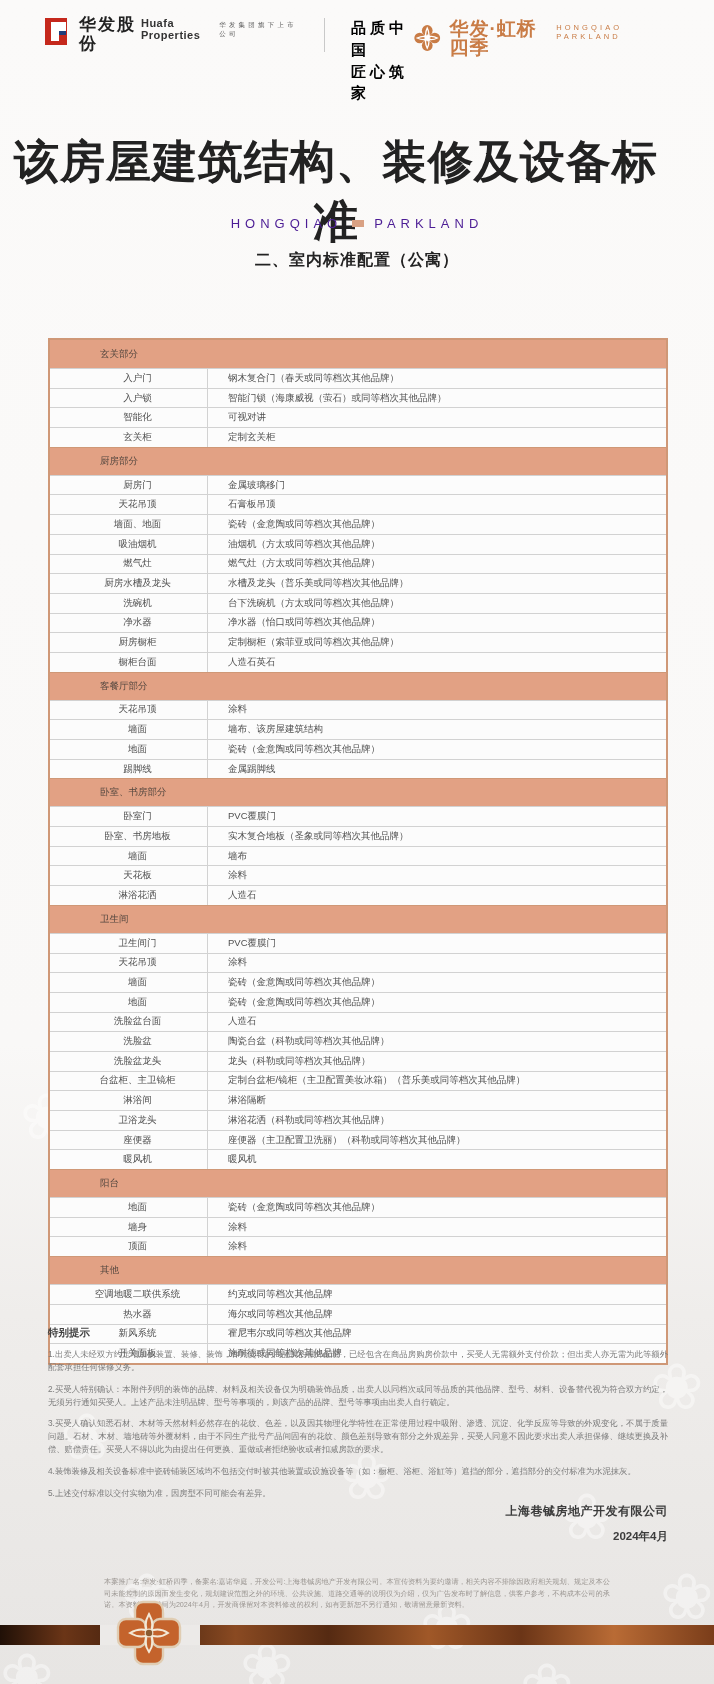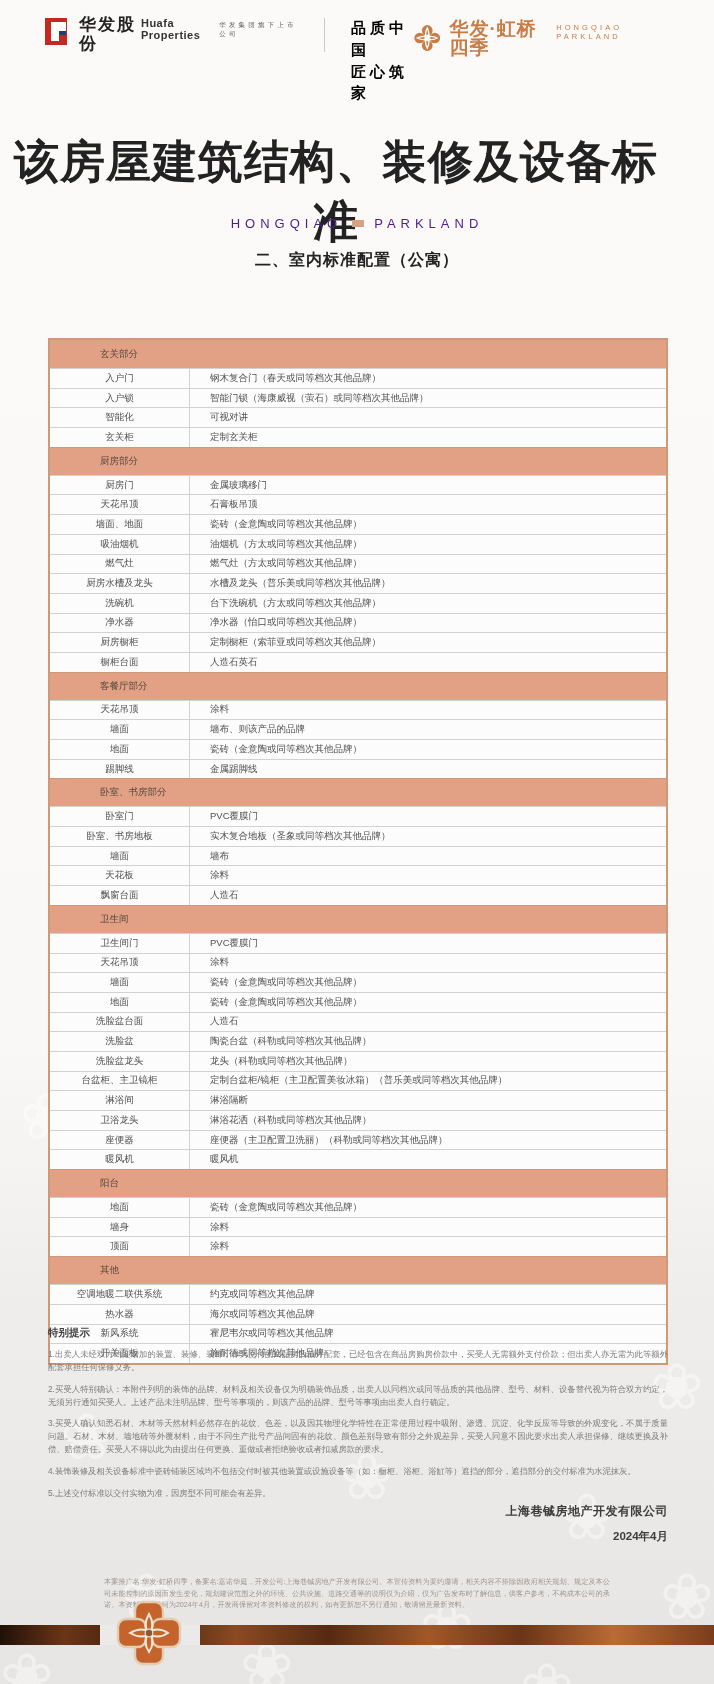--- a/index.html
+++ b/index.html
@@ -35,21 +35,21 @@
   .main-title { position:absolute; top:132px; left:0; width:672px; text-align:center; font-size:45px; font-weight:900; color:#222; letter-spacing:1px; }
   .en-divider { position:absolute; top:216px; left:0; width:714px; display:flex; align-items:center; justify-content:center; gap:10px; color:#4c1d95; font-size:13px; letter-spacing:5px; }
   .en-divider .sq { width:12px; height:7px; background:#d9a183; display:inline-block; }
   .sec-title { position:absolute; top:250px; left:0; width:714px; text-align:center; font-size:16px; font-weight:bold; color:#222; letter-spacing:1px; }
 
   
   .spec-table { position:absolute; top:338px; left:48px; width:620px; border:2px solid #cf9877; background:#fcfcfc; }
   .t-sec { display:flex; align-items:center; height:28px; background:#e2a184; border-top:1px solid #cf9877; font-size:9.5px; color:#54473f; padding-left:50px; }
   .t-sec:first-child { border-top:none; }
   .t-row { display:flex; height:19.7px; border-top:1px solid #d2d2d2; font-size:9.5px; color:#4f4f4f; }
-  .t-label { width:140px; display:flex; align-items:center; justify-content:center; border-right:1px solid #d2d2d2; text-align:center; }
+  .t-label { width:140px; display:flex; align-items:center; justify-content:center; border-right:1px solid #d2d2d2; text-align:center;margin-left:18px; }
   .t-value { flex:1; display:flex; align-items:center; padding-left:20px; }
 
   
   .notes { position:absolute; top:1326px; left:48px; width:620px; }
   .notes-heading { font-size:10.5px; font-weight:bold; color:#3f3f3f; margin-bottom:8px; }
   .note-p { font-size:8.3px; line-height:1.55; color:#7b7b7b; margin-bottom:9px; text-align:justify; }
   .signature { position:absolute; top:1503px; right:46px; text-align:right; }
   .sig-company { font-size:12px; font-weight:bold; color:#3c3c3c; letter-spacing:.5px; }
   .sig-date { font-size:11.5px; font-weight:bold; color:#3c3c3c; margin-top:9px; }
 
@@ -188,21 +188,21 @@
       <div class="t-label">橱柜台面</div>
       <div class="t-value">人造石英石</div>
     </div>
     <div class="t-sec">客餐厅部分</div>
     <div class="t-row">
       <div class="t-label">天花吊顶</div>
       <div class="t-value">涂料</div>
     </div>
     <div class="t-row">
       <div class="t-label">墙面</div>
-      <div class="t-value">墙布、则该产品的品牌</div>
+      <div class="t-value">墙布、该房屋建筑结构</div>
     </div>
     <div class="t-row">
       <div class="t-label">地面</div>
       <div class="t-value">瓷砖（金意陶或同等档次其他品牌）</div>
     </div>
     <div class="t-row">
       <div class="t-label">踢脚线</div>
       <div class="t-value">金属踢脚线</div>
     </div>
     <div class="t-sec">卧室、书房部分</div>
@@ -216,21 +216,21 @@
     </div>
     <div class="t-row">
       <div class="t-label">墙面</div>
       <div class="t-value">墙布</div>
     </div>
     <div class="t-row">
       <div class="t-label">天花板</div>
       <div class="t-value">涂料</div>
     </div>
     <div class="t-row">
-      <div class="t-label">飘窗台面</div>
+      <div class="t-label">淋浴花洒</div>
       <div class="t-value">人造石</div>
     </div>
     <div class="t-sec">卫生间</div>
     <div class="t-row">
       <div class="t-label">卫生间门</div>
       <div class="t-value">PVC覆膜门</div>
     </div>
     <div class="t-row">
       <div class="t-label">天花吊顶</div>
       <div class="t-value">涂料</div>

